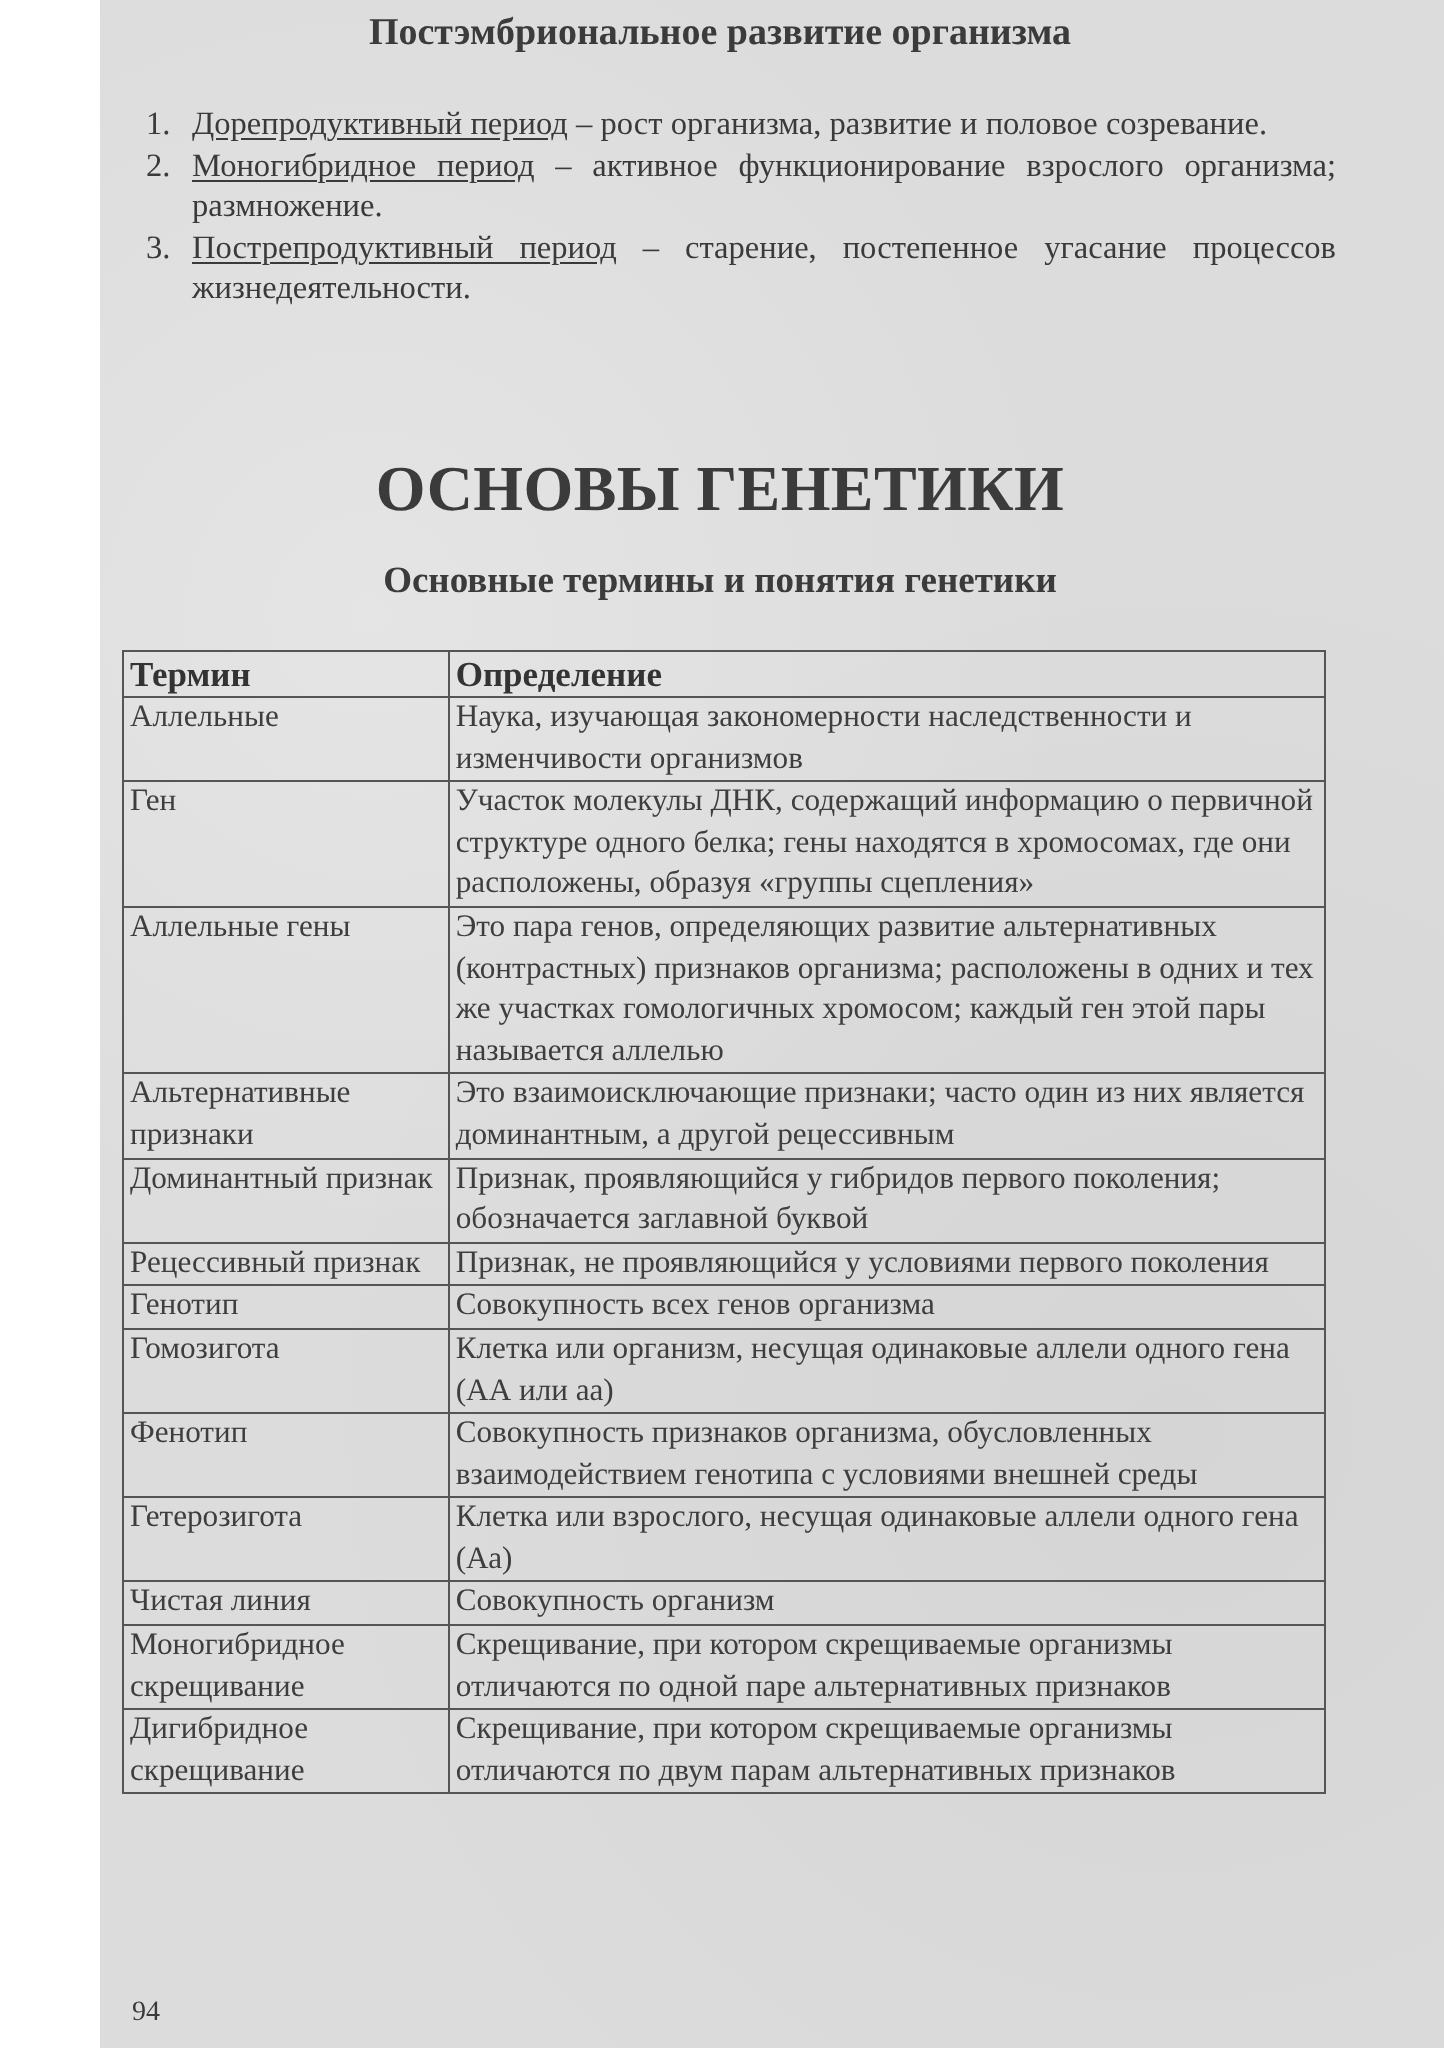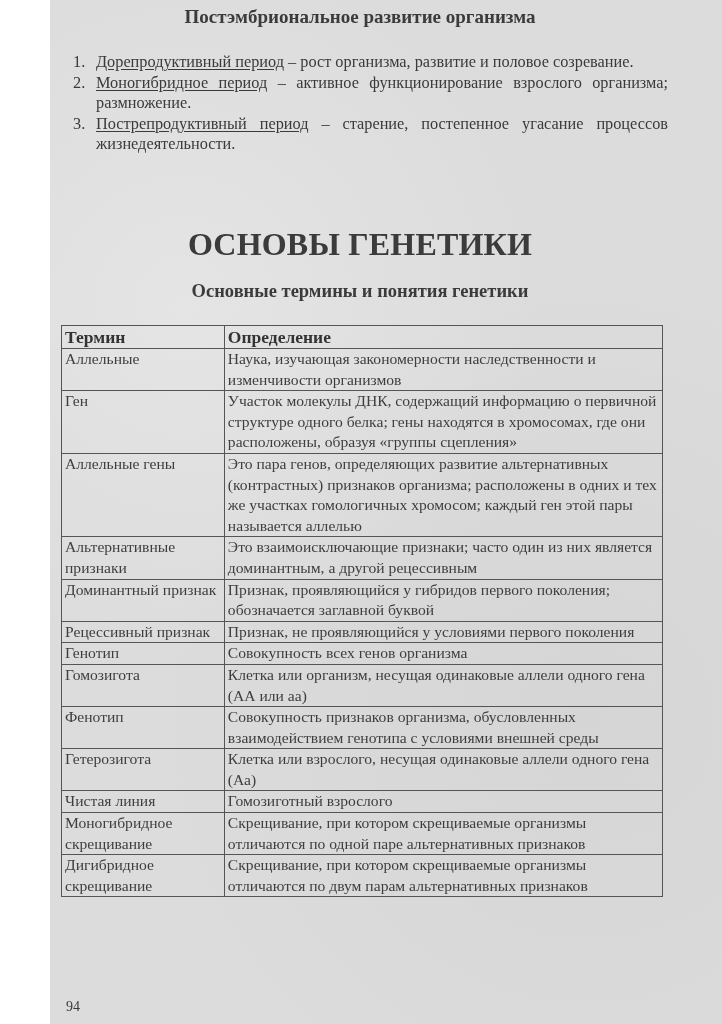--- a/index.html
+++ b/index.html
@@ -173,21 +173,21 @@
         <tr>
           <td>Фенотип</td>
           <td>Совокупность признаков организма, обусловленных взаимодействием генотипа с условиями внешней среды</td>
         </tr>
         <tr>
           <td>Гетерозигота</td>
           <td>Клетка или взрослого, несущая одинаковые аллели одного гена (Аа)</td>
         </tr>
         <tr>
           <td>Чистая линия</td>
-          <td>Гомозиготный взрослого</td>
+          <td>Совокупность организм</td>
         </tr>
         <tr>
           <td>Моногибридное скрещивание</td>
           <td>Скрещивание, при котором скрещиваемые организмы отличаются по одной паре альтернативных признаков</td>
         </tr>
         <tr>
           <td>Дигибридное скрещивание</td>
           <td>Скрещивание, при котором скрещиваемые организмы отличаются по двум парам альтернативных признаков</td>
         </tr>
       </tbody>

